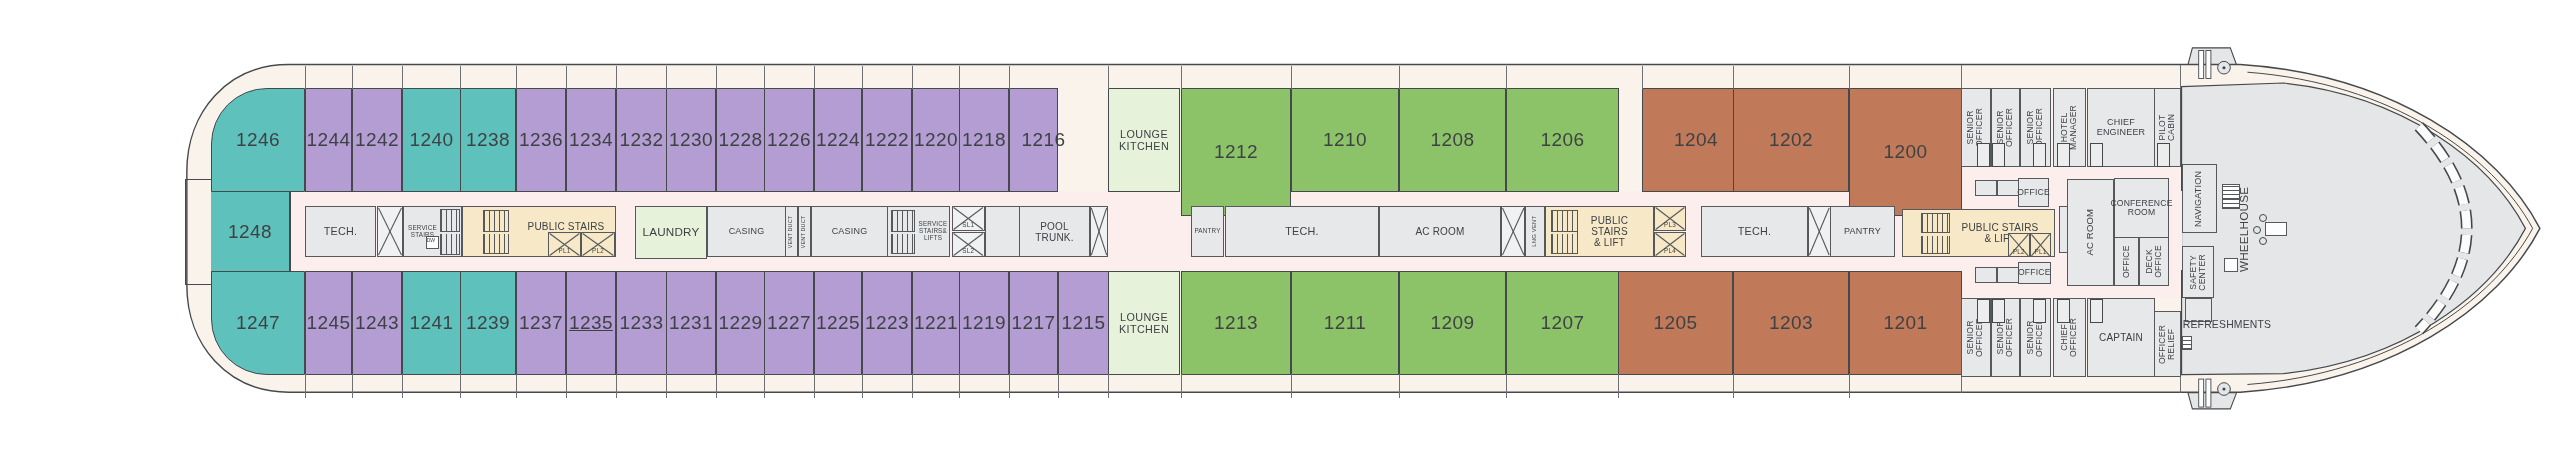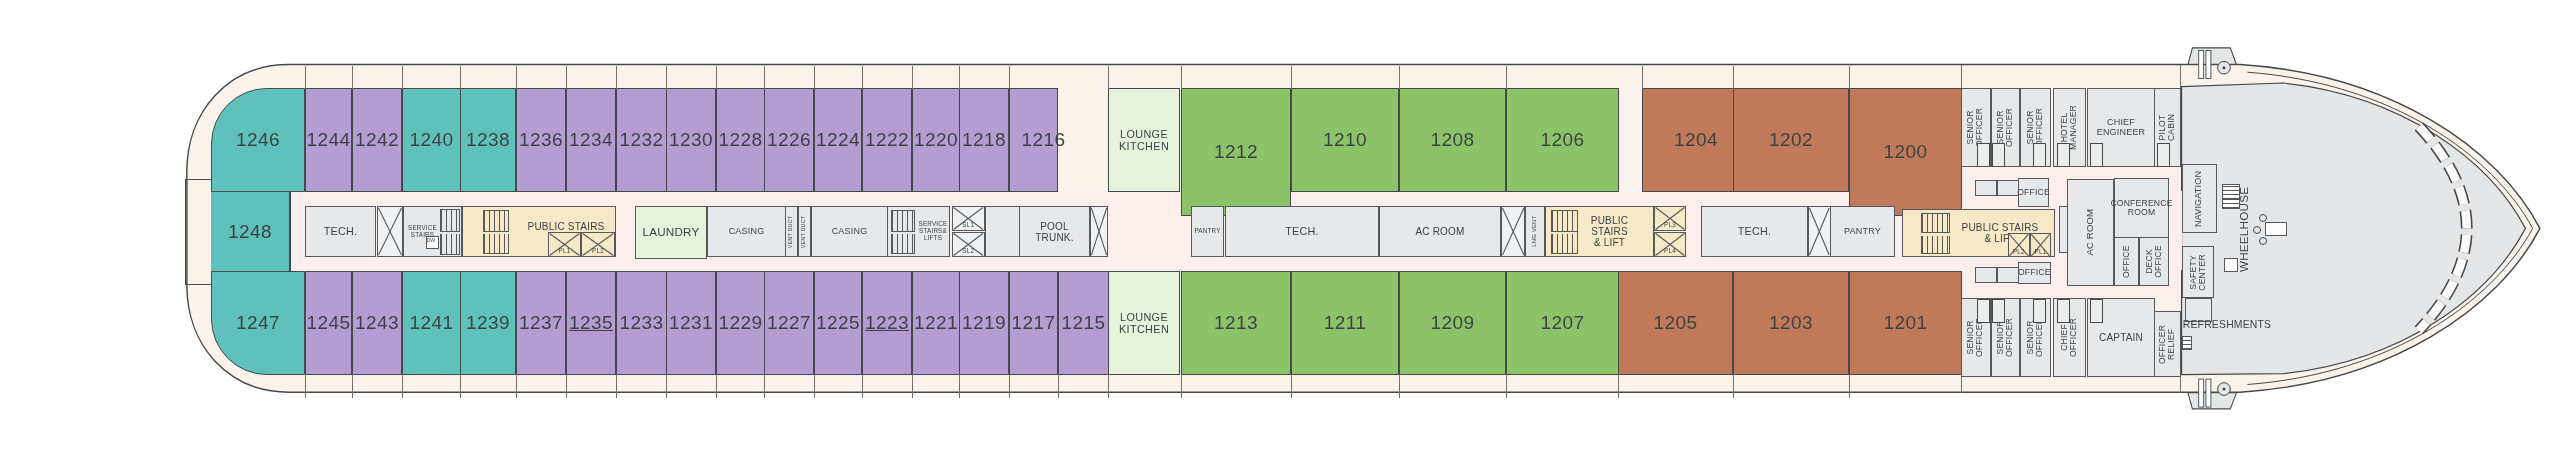--- a/index.html
+++ b/index.html
@@ -215,21 +215,21 @@
       <i class="tick" style="left: -0.9px; height: 23.5px; bottom: -23.5px;"></i>
     </div>
     <div class="cab purple" style="left: 764px; top: 271px; width: 50px; height: 104px;">
       <span>1227</span>
       <i class="tick" style="left: -0.9px; height: 23.5px; bottom: -23.5px;"></i>
     </div>
     <div class="cab purple" style="left: 814px; top: 271px; width: 48px; height: 104px;">
       <span>1225</span>
       <i class="tick" style="left: -0.9px; height: 23.5px; bottom: -23.5px;"></i>
     </div>
-    <div class="cab purple" style="left: 862px; top: 271px; width: 50px; height: 104px; text-decoration: underline;">
+    <div class="cab purple" style="left: 862px; top: 271px; width: 50px; height: 104px;">
       <span>1223</span>
       <i class="tick" style="left: -0.9px; height: 23.5px; bottom: -23.5px;"></i>
     </div>
     <div class="cab purple" style="left: 912px; top: 271px; width: 48px; height: 104px;">
       <span>1221</span>
       <i class="tick" style="left: -0.9px; height: 23.5px; bottom: -23.5px;"></i>
     </div>
     <div class="cab purple" style="left: 959px; top: 271px; width: 50px; height: 104px;">
       <span>1219</span>
       <i class="tick" style="left: -0.9px; height: 23.5px; bottom: -23.5px;"></i>

